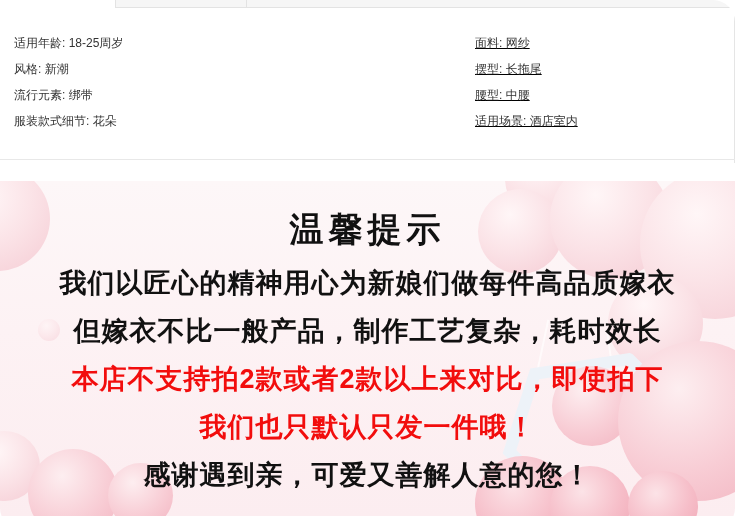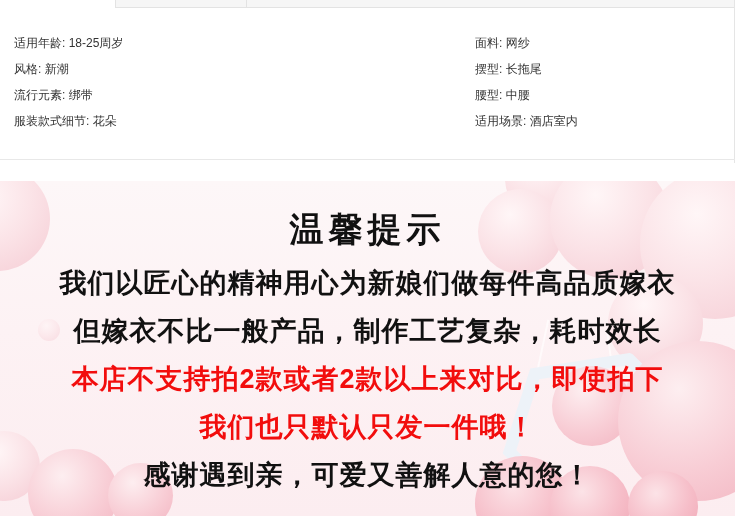--- a/index.html
+++ b/index.html
@@ -1,32 +1,33 @@
 <!DOCTYPE html>
 <html><head>
 <meta charset="utf-8">
 <style>
   html,body{margin:0;padding:0;background:#ffffff;}
   .page{
     position:relative;width:735px;height:530px;overflow:hidden;background:#ffffff;
     font-family:"Liberation Sans","DejaVu Sans",sans-serif;
+    border-radius:22px;
   }
   
   .tabstrip{
     position:absolute;top:0;left:115px;right:0;height:7px;
     background:#f6f6f6;border-left:1px solid #e3e3e3;border-bottom:1px solid #e3e3e3;
   }
   .tabstrip-sep{position:absolute;top:0;height:7px;width:1px;background:#e3e3e3;}
   .right-border{position:absolute;top:0;right:0;width:1px;height:163px;background:#e5e5e5;}
   
   .attrs{position:absolute;top:30px;left:0;right:0;height:130px;}
   .attr-col{position:absolute;top:0;}
   .attr-col.c1{left:14px;width:230px;}
   .attr-col.c2{left:246px;width:226px;}
-  .attr-col.c3{left:475px;width:255px;}
+  .attr-col.c3{left:475px;width:255px;text-decoration:underline;}
   .attr-item{
     height:26px;line-height:26px;font-size:12px;color:#333333;
     white-space:nowrap;overflow:hidden;
   }
   .divider{position:absolute;top:159px;left:0;width:735px;height:1px;background:#e8e8e8;}
   
   .notice{
     position:absolute;top:181px;left:0;width:735px;height:335px;overflow:hidden;
     background:linear-gradient(180deg,#fdf7f8 0%,#fdf2f4 45%,#fcedf0 100%);
   }

